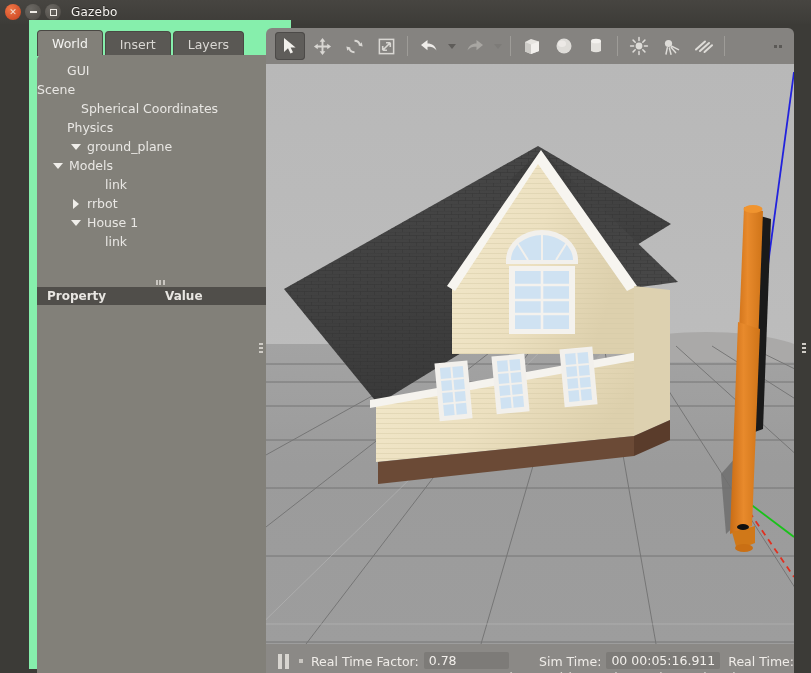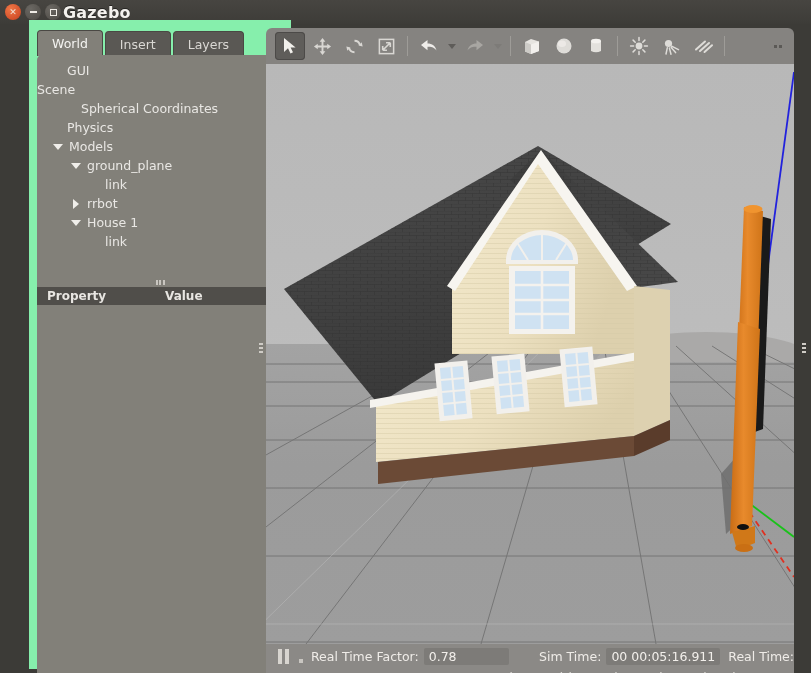--- a/index.html
+++ b/index.html
@@ -24,21 +24,21 @@
     font-size: 10px; line-height: 1; color: #f2efe9;
     font-family: "DejaVu Sans", sans-serif;
   }
   .wbtn.close { background: radial-gradient(circle at 35% 30%, #f07746, #d4502a 70%, #a83a1c); }
   .wbtn.min   { background: radial-gradient(circle at 35% 30%, #6b6863, #55524d 70%, #454240); }
   .wbtn.max   { background: radial-gradient(circle at 35% 30%, #6b6863, #55524d 70%, #454240); }
   .wbtn .gl { font-size: 9px; font-weight: bold; opacity: .9; }
   .wbtn .bar { width: 7px; height: 1.5px; background: #efece6; }
   .wbtn .sq { width: 7px; height: 7px; border: 1.5px solid #efece6; }
   .apptitle {
-    margin-left: 2px; color: #f4f2ee; font-size: 16px; font-weight: bold;
+    margin-left: 10px; color: #f4f2ee; font-size: 12px; font-weight: normal;
     letter-spacing: .2px; text-shadow: 0 -1px 0 rgba(0,0,0,.45);
   }
 
   
   .leftdock { position: absolute; left: 0; top: 20px; width: 262px; height: 649px; background: #86efac; margin-left: 29px; }
   .tabs { position: absolute; left: 8px; top: 10px; height: 26px; display: flex; align-items: flex-end; }
   .tab {
     height: 25px; padding: 0 14px; display: flex; align-items: center;
     font-size: 12.5px; color: #dad8d4; background: #5a5854;
     border-radius: 4px 4px 0 0; margin-right: 2px;
@@ -114,21 +114,21 @@
     position: absolute; left: 0; top: 36px; width: 528px; height: 580px;
     background: #b3b3b3; overflow: hidden;
   }
   .sky { position: absolute; inset: 0; background: linear-gradient(to bottom, #b8b8b8 0%, #bdbdbd 55%, #c2c2c2 100%); }
   .ground { position: absolute; left: 0; top: 280px; width: 528px; height: 300px; background: linear-gradient(to bottom, #a3a3a3, #9b9b9b 40%, #9d9d9d); }
   .horizonhill { position: absolute; left: 330px; top: 268px; width: 220px; height: 30px; background: #aaa9a8; border-radius: 50% 50% 0 0 / 100% 100% 0 0; }
 
   
   .statusbar {
     position: absolute; left: 0; top: 616px; width: 528px; height: 25px;
-    background: #8b8986; display: flex; align-items: center;
+    background: #8b8986; display: flex; align-items: flex-end;
   }
   .pausebtn { margin-left: 12px; display: flex; gap: 3px; }
   .pausebtn i { width: 4px; height: 15px; background: #d8d5d0; display: block; }
   .stepdot { width: 4px; height: 4px; background: #c9c6c1; margin-left: 10px; align-self: flex-end; margin-bottom: 6px; }
   .slbl { margin-left: 8px; color: #efece8; font-size: 12.5px; white-space: nowrap; }
   .sfield {
     height: 17px; background: #7d7b78; border-radius: 2px;
     color: #f2efeb; font-size: 12.5px; display: flex; align-items: center;
     padding: 0 5px; margin-left: 5px; white-space: nowrap;
   }
@@ -174,31 +174,31 @@
           </div>
         <div class="tnode" style="">
           <span>Scene</span>
           </div>
         <div class="tnode" style="padding-left:44px">
           <span>Spherical Coordinates</span>
           </div>
         <div class="tnode" style="padding-left:30px">
           <span>Physics</span>
           </div>
+        <div class="tnode" style="padding-left:32px">
+          <span class="tw">
+              <i class="arrow-d"></i>
+            </span>
+          <span style="margin-left:4px">ground_plane</span>
+          </div>
         <div class="tnode" style="padding-left:14px">
           <span class="tw">
               <i class="arrow-d"></i>
             </span>
           <span style="margin-left:4px">Models</span>
-          </div>
-        <div class="tnode" style="padding-left:32px">
-          <span class="tw">
-              <i class="arrow-d"></i>
-            </span>
-          <span style="margin-left:4px">ground_plane</span>
           </div>
         <div class="tnode" style="padding-left:68px">
           <span>link</span>
           </div>
         <div class="tnode" style="padding-left:32px">
           <span class="tw">
               <i class="arrow-r"></i>
             </span>
           <span style="margin-left:4px">rrbot</span>
           </div>

